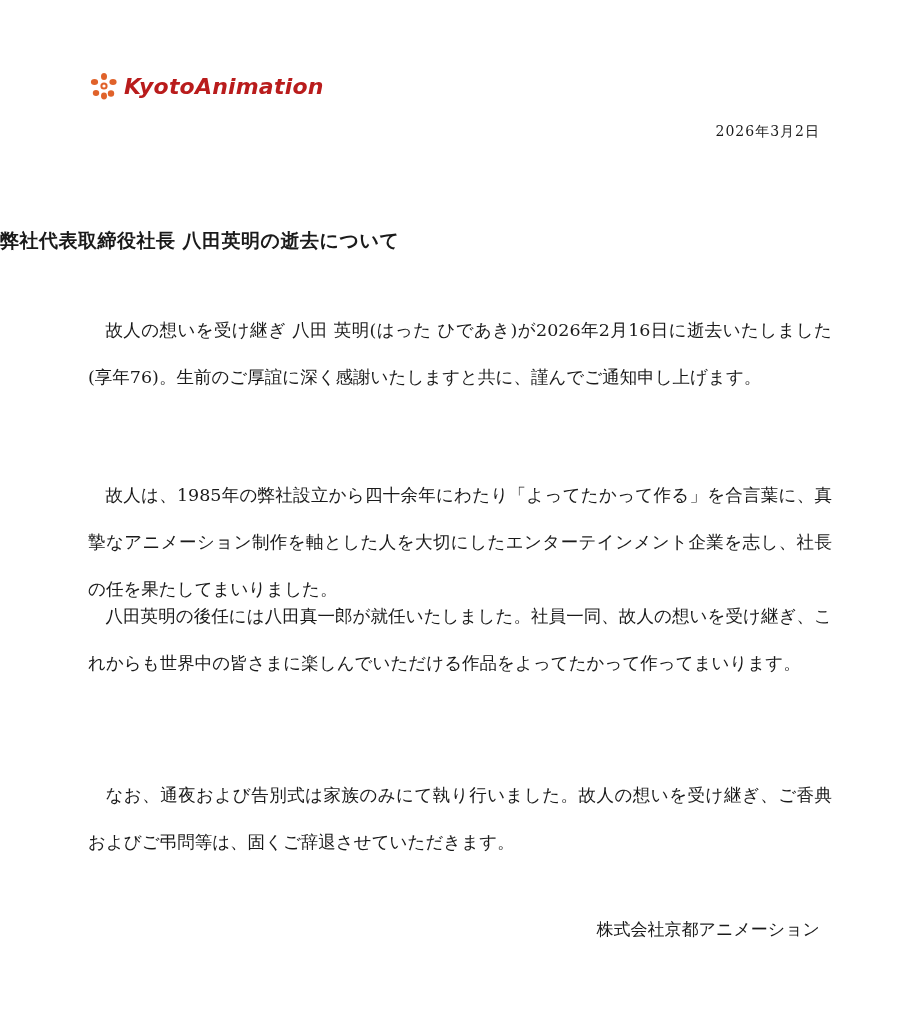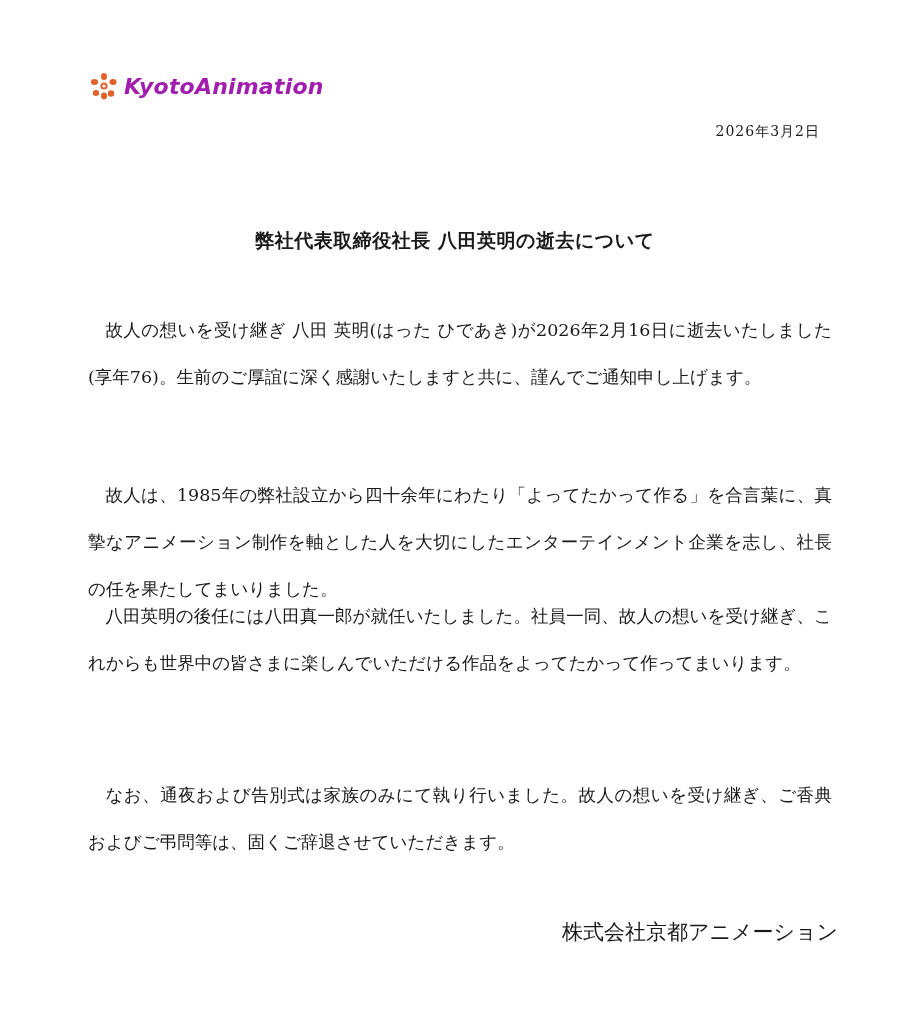--- a/index.html
+++ b/index.html
@@ -9,44 +9,44 @@
     color: #1a1a1a;
   }
   .logo {
     position: absolute; left: 90px; top: 72px;
     display: flex; align-items: center; gap: 6px;
   }
   .logo-mark { width: 28px; height: 28px; }
   .logo-text {
     font-family: "DejaVu Sans", "Liberation Sans", sans-serif;
     font-style: italic; font-weight: bold;
-    font-size: 22px; color: #a21caf; letter-spacing: 0.2px;
+    font-size: 22px; color: #b91c1c; letter-spacing: 0.2px;
   }
   .date {
     position: absolute; right: 90px; top: 123px;
     font-size: 14px; letter-spacing: 1px;
   }
   .title {
     position: absolute; left: 0; right: 0; top: 228px;
-    text-align: center; font-size: 19px; font-weight: bold;
+    text-align: left; font-size: 19px; font-weight: bold;
     letter-spacing: 0.5px;
   }
   .body {
     position: absolute; left: 88px; width: 744px;
     font-size: 17.5px; line-height: 47px;
     text-align: justify;
   }
   .p1 { top: 307px; }
   .p2 { top: 472px; }
   .p3 { top: 593px; }
   .p4 { top: 772px; }
   .body p { margin: 0; text-indent: 1em; }
   .signature {
-    position: absolute; right: 72px; top: 918px;
-    font-size: 21px;
+    position: absolute; right: 90px; top: 918px;
+    font-size: 17px;
   }
 </style>
 </head>
 <body>
 
 <div class="logo">
   <svg class="logo-mark" viewBox="0 0 28 28">
     <g fill="#e0622a">
       <ellipse cx="14" cy="4.5" rx="3" ry="3.6"></ellipse>
       <ellipse cx="23" cy="10" rx="3.6" ry="3"></ellipse>

